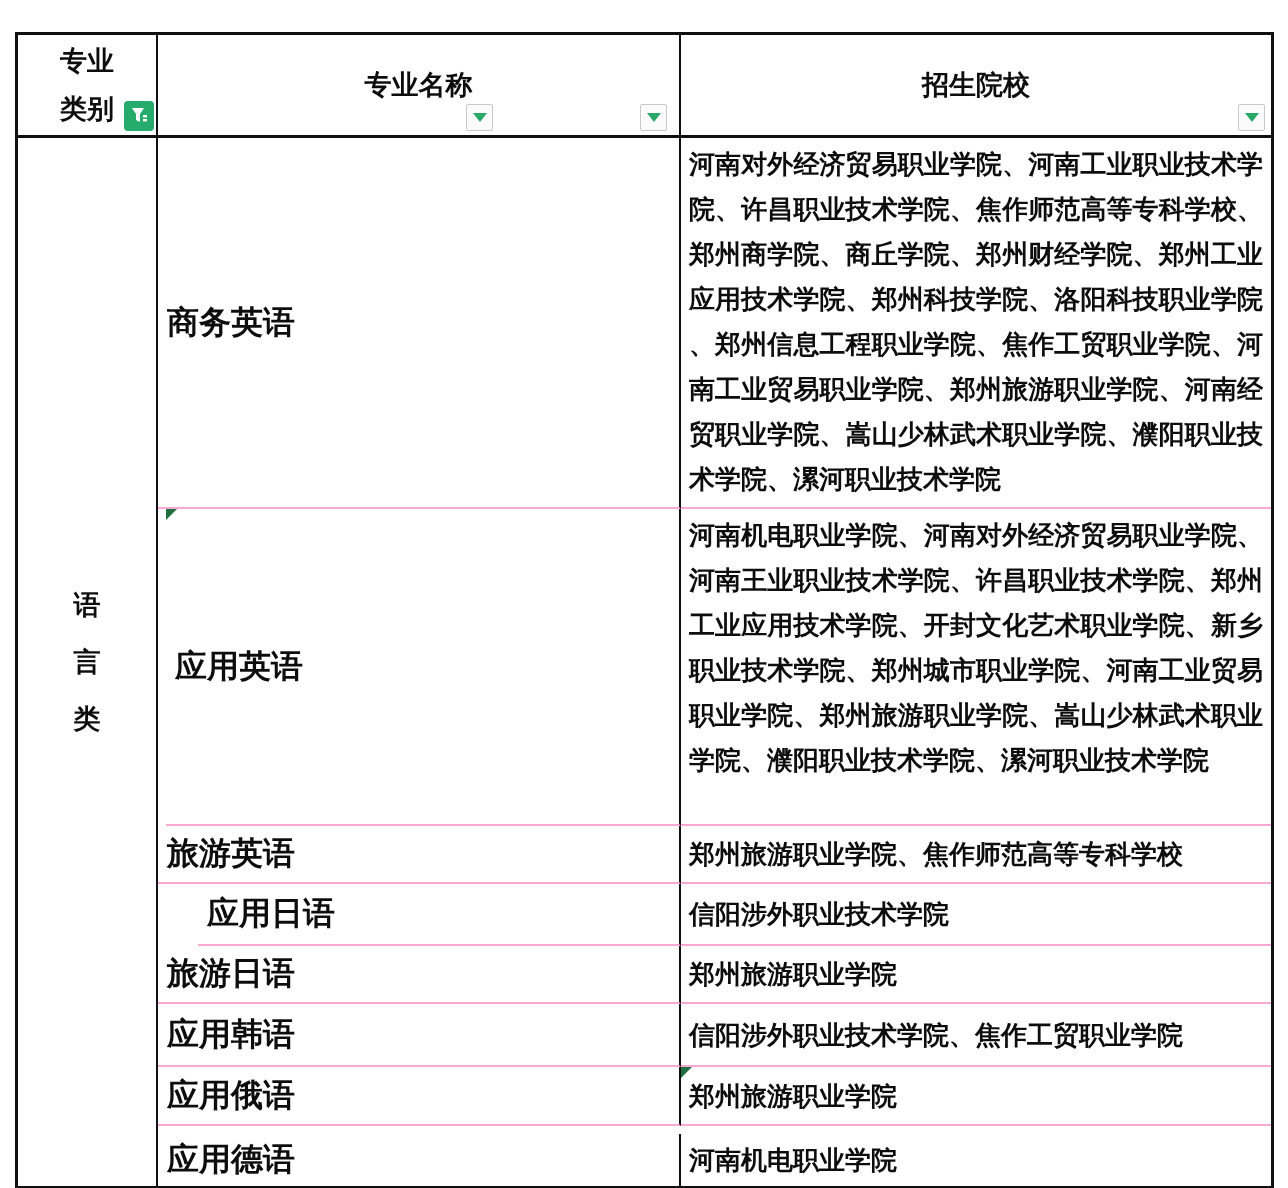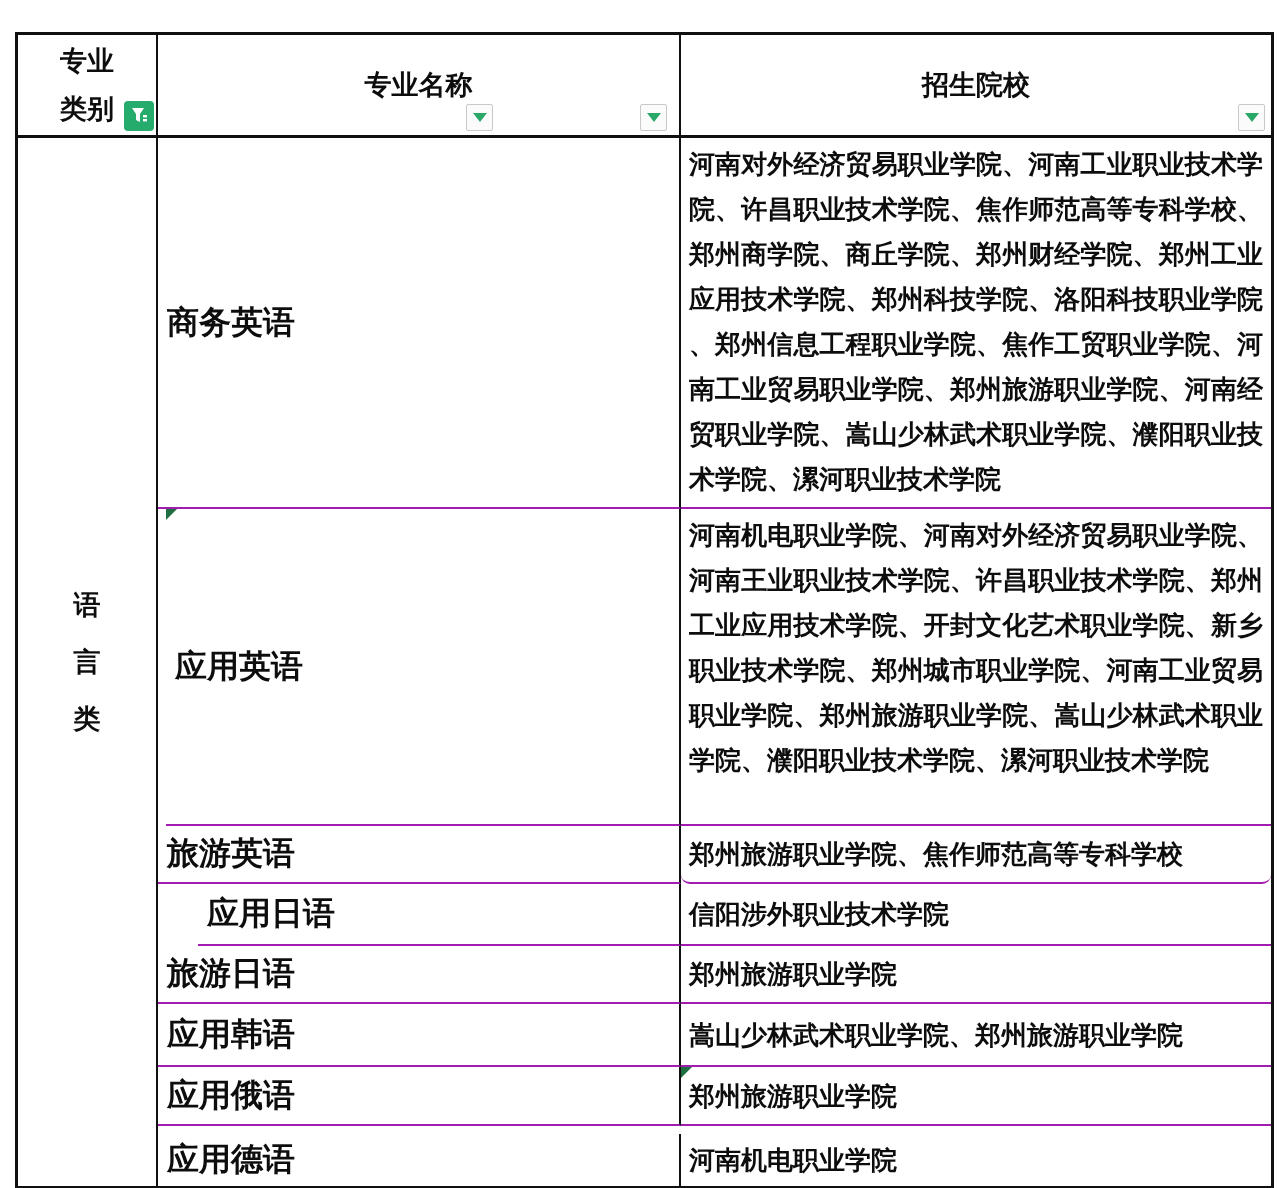--- a/index.html
+++ b/index.html
@@ -22,21 +22,21 @@
     top: 32px;
     border: 3px solid #101010;
     display: grid;
     grid-template-columns: 140px 523px 590px;
     grid-template-rows: 103px 371px 317px 58px 62px 58px 63px 59px 60px;
     background: #ffffff;
   }
   .cell {
     box-sizing: border-box;
     border-right: 2px solid #101010;
-    border-bottom: 2px solid #a21caf;
+    border-bottom: 2px solid #f9a8d4;
     position: relative;
     overflow: hidden;
     background: #ffffff;
   }
   .cell.last-col { border-right: none; }
   .cell.last-row { border-bottom: none; margin-top: 8px; }
   .cell.header { border-bottom: 3px solid #101010; }
 
   .header {
     display: flex;
@@ -188,21 +188,21 @@
       <div class="corner-flag"></div>
       <span>应用英语</span>
     </div>
     <div class="cell major-cell" style="grid-column:2; grid-row:4;">
       <span>旅游英语</span>
     </div>
 
     <div class="cell colleges-cell last-col" style="grid-column:3; grid-row:3;">
       <span>河南机电职业学院、河南对外经济贸易职业学院、河南王业职业技术学院、许昌职业技术学院、郑州工业应用技术学院、开封文化艺术职业学院、新乡职业技术学院、郑州城市职业学院、河南工业贸易职业学院、郑州旅游职业学院、嵩山少林武术职业学院、濮阳职业技术学院、漯河职业技术学院</span>
     </div>
-    <div class="cell colleges-cell centered last-col" style="grid-column:3; grid-row:4;border-radius:9px;">
+    <div class="cell colleges-cell centered last-col" style="grid-column:3; grid-row:4;">
       <span>郑州旅游职业学院、焦作师范高等专科学校</span>
     </div>
 
     <div class="cell major-cell" style="grid-column:2; grid-row:5;margin-left:40px;">
       <span>应用日语</span>
     </div>
     <div class="cell colleges-cell centered last-col" style="grid-column:3; grid-row:5;">
       <span>信阳涉外职业技术学院</span>
     </div>
 
@@ -210,21 +210,21 @@
       <span>旅游日语</span>
     </div>
     <div class="cell colleges-cell centered last-col" style="grid-column:3; grid-row:6;">
       <span>郑州旅游职业学院</span>
     </div>
 
     <div class="cell major-cell" style="grid-column:2; grid-row:7;">
       <span>应用韩语</span>
     </div>
     <div class="cell colleges-cell centered last-col" style="grid-column:3; grid-row:7;">
-      <span>嵩山少林武术职业学院、郑州旅游职业学院</span>
+      <span>信阳涉外职业技术学院、焦作工贸职业学院</span>
     </div>
 
     <div class="cell major-cell" style="grid-column:2; grid-row:8;">
       <span>应用俄语</span>
     </div>
     <div class="cell colleges-cell centered last-col" style="grid-column:3; grid-row:8;">
       <div class="corner-flag"></div>
       <span>郑州旅游职业学院</span>
     </div>
 

